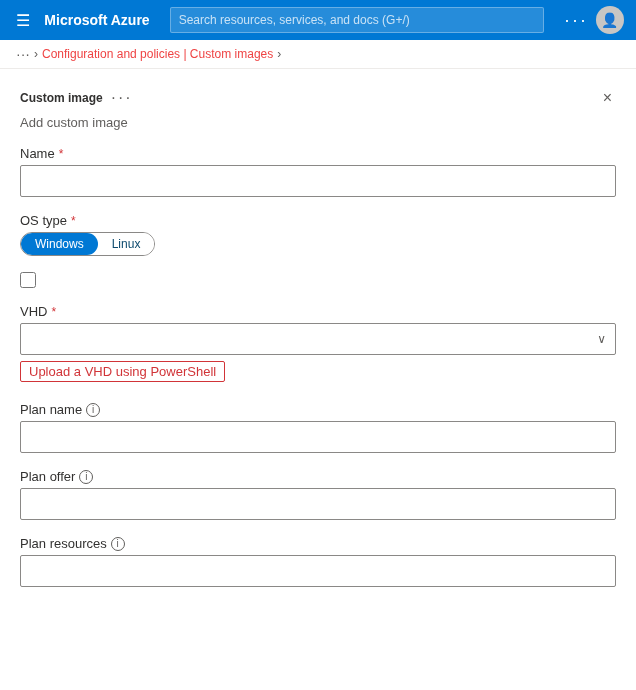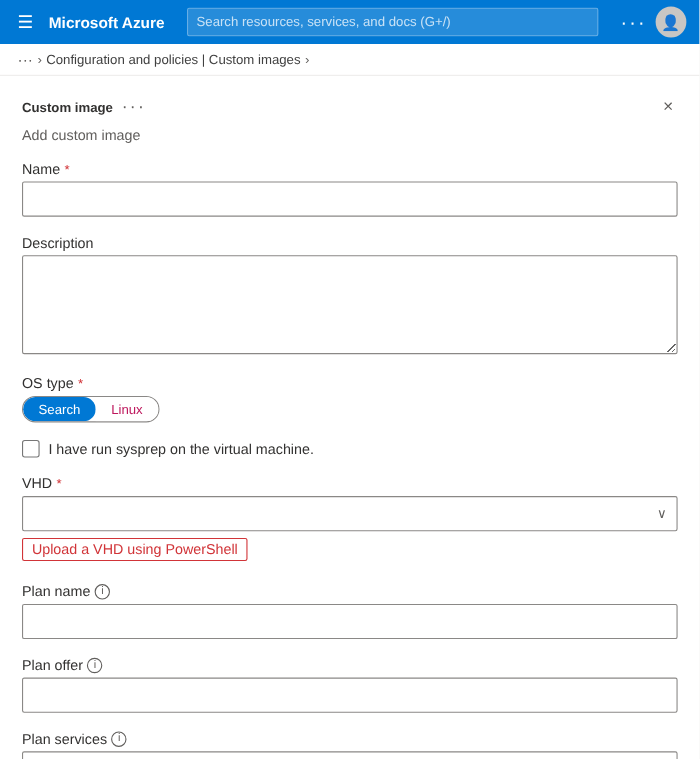--- a/index.html
+++ b/index.html
@@ -69,21 +69,21 @@
       background: white;
       padding: 6px 16px;
       display: flex;
       align-items: center;
       gap: 4px;
       font-size: 12px;
       color: #0078d4;
       border-bottom: 1px solid #edebe9;
     }
     .breadcrumb .sep { color: #605e5c; }
-    .breadcrumb .link { color: #404040; cursor: pointer; text-decoration: none; }
+    .breadcrumb .link { color: #ef4444; cursor: pointer; text-decoration: none; }
     .breadcrumb .dots { color: #605e5c; font-size: 14px; }
 
     
     .panel {
       background: white;
       max-width: 636px;
       min-height: 650px;
       padding: 0;
     }
 
@@ -172,21 +172,21 @@
       border-radius: 16px;
       overflow: hidden;
       width: fit-content;
     }
     .os-btn {
       padding: 4px 14px;
       font-size: 12px;
       cursor: pointer;
       border: none;
       background: white;
-      color: #be185d;
+      color: #0c4a6e;
     }
     .os-btn.active {
       background: #0078d4;
       color: white;
       border-radius: 14px;
     }
 
     
     .checkbox-row {
       display: flex;
@@ -299,41 +299,34 @@
   <div class="form-body">
 
     <div class="form-group">
       <div class="form-label">
         <span>Name</span>
         <span class="required-star">*</span>
       </div>
       <input type="text" class="form-input" style="">
     </div>
 
-    <div class="form-group">
-      <div class="form-label">
-        <span>Description</span>
-      </div>
-      <textarea class="form-textarea" style=""></textarea>
-    </div>
 
     <div class="form-group">
       <div class="form-label">
         <span>OS type</span>
         <span class="required-star">*</span>
       </div>
       <div class="os-toggle">
-        <button class="os-btn active">Search</button>
+        <button class="os-btn active">Windows</button>
         <button class="os-btn">Linux</button>
       </div>
     </div>
 
     <div class="checkbox-row">
       <input type="checkbox" style="">
-      <span class="checkbox-label">I have run sysprep on the virtual machine.</span>
     </div>
 
     <div class="form-group">
       <div class="form-label">
         <span>VHD</span>
         <span class="required-star">*</span>
       </div>
       <div class="select-wrapper">
         <select class="form-select">
           <option value=""></option>
@@ -353,20 +346,20 @@
     <div class="form-group">
       <div class="form-label">
         <span>Plan offer</span>
         <span class="info-icon">i</span>
       </div>
       <input type="text" class="form-input" style="">
     </div>
 
     <div class="form-group">
       <div class="form-label">
-        <span>Plan services</span>
+        <span>Plan resources</span>
         <span class="info-icon">i</span>
       </div>
       <input type="text" class="form-input" style="">
     </div>
 
   </div>
 </div>
 
 </body></html>

